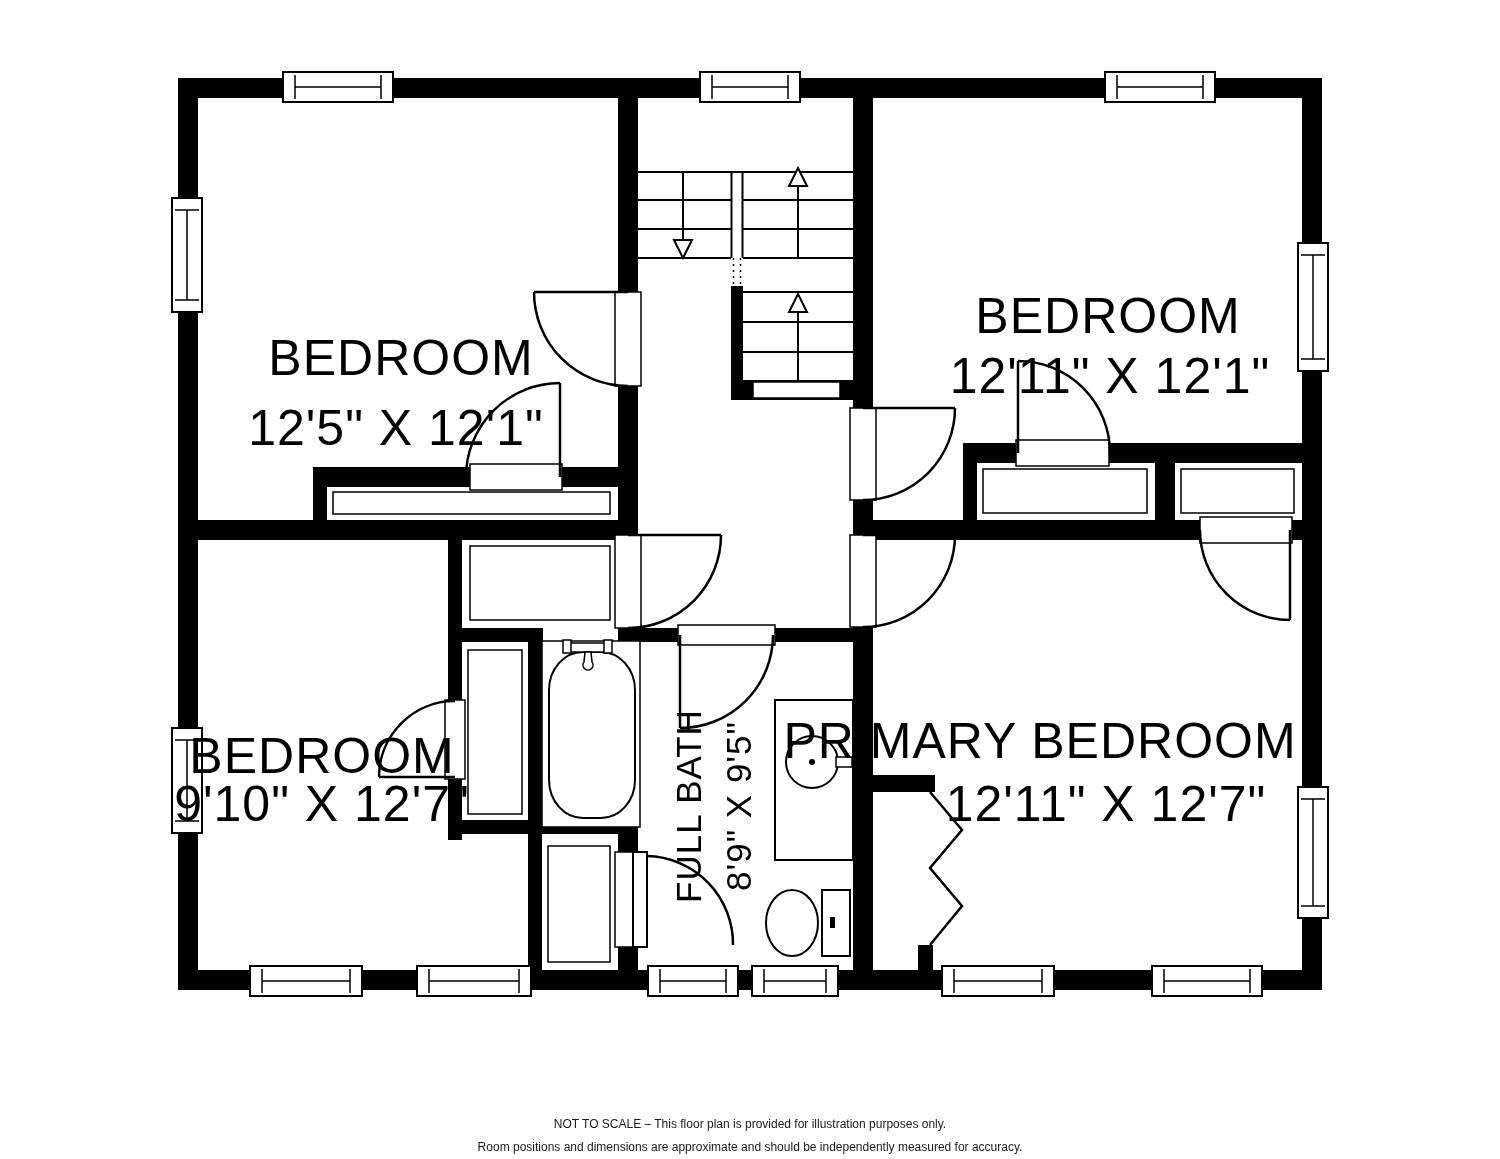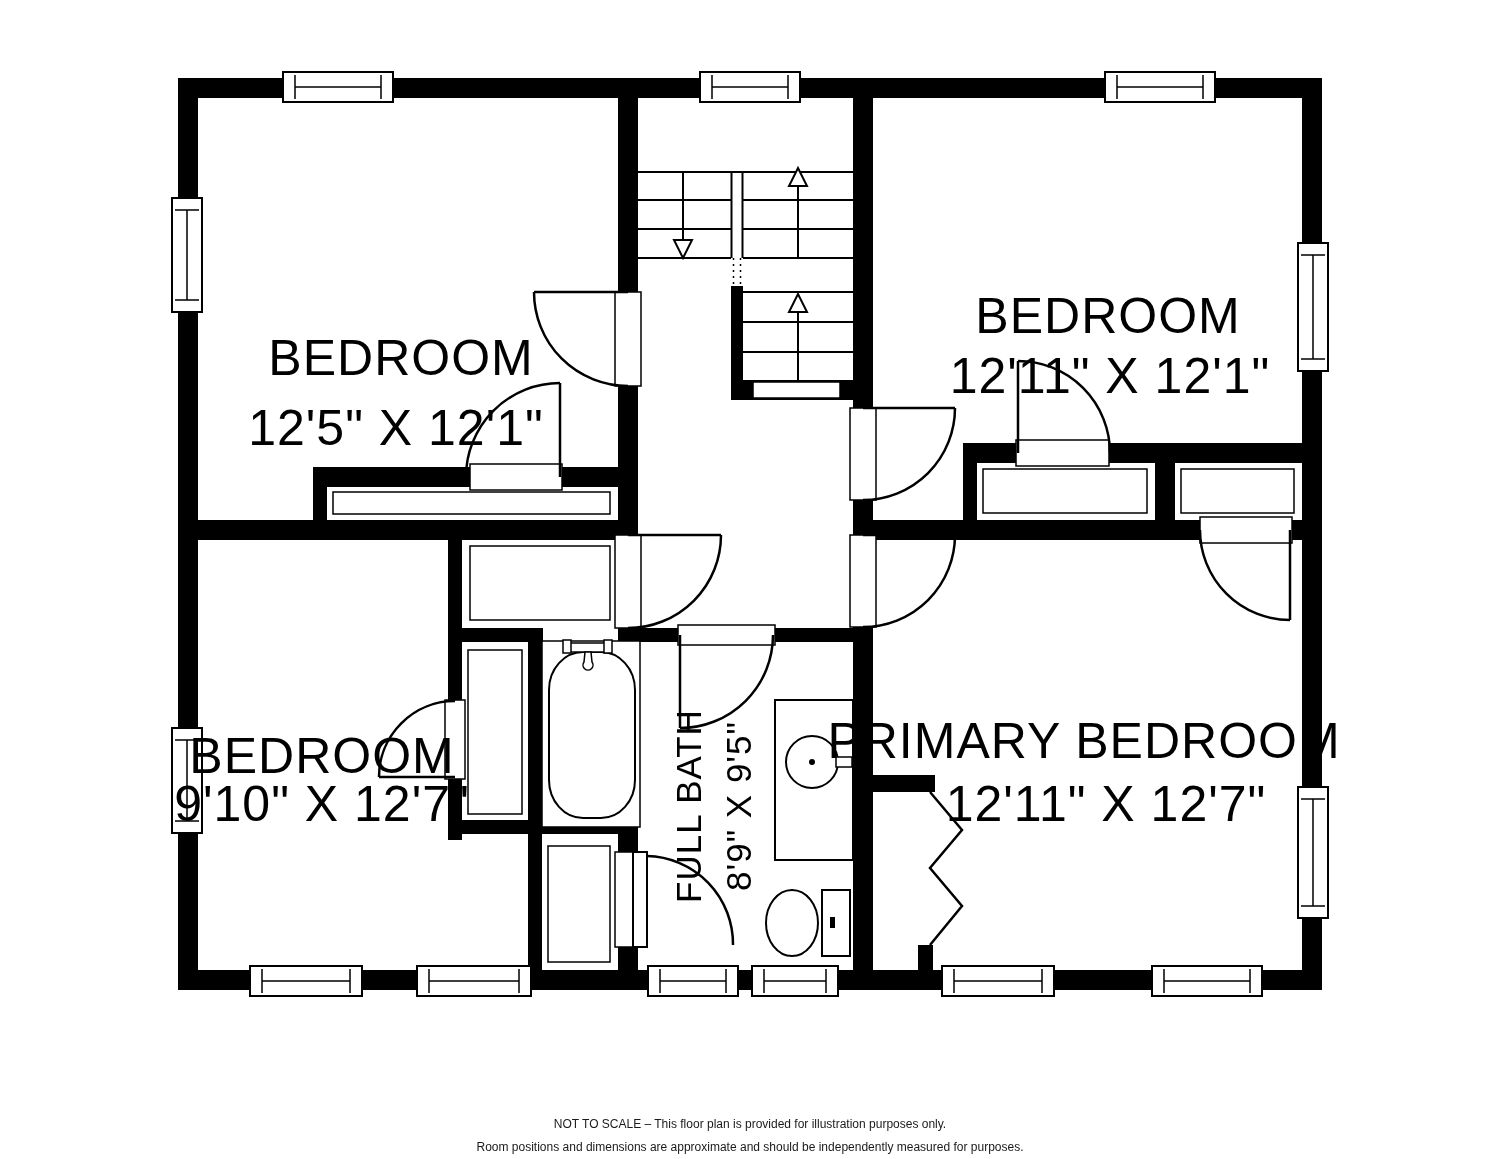--- a/index.html
+++ b/index.html
@@ -221,24 +221,24 @@
 
   <div class="room-label" style="left:401px;top:358px">BEDROOM</div>
   <div class="room-label dims" style="left:396px;top:428px">12'5" X 12'1"</div>
 
   <div class="room-label" style="left:1108px;top:316px">BEDROOM</div>
   <div class="room-label dims" style="left:1110px;top:376px">12'11" X 12'1"</div>
 
   <div class="room-label" style="left:322px;top:756px">BEDROOM</div>
   <div class="room-label dims" style="left:322px;top:804px">9'10" X 12'7"</div>
 
-  <div class="room-label" style="left:1084px;top:741px">PRIMARY BEDROOM</div>
+  <div class="room-label" style="left:1040px;top:741px">PRIMARY BEDROOM</div>
   <div class="room-label dims" style="left:1106px;top:804px">12'11" X 12'7"</div>
 
   <div class="room-label rot" style="left:714px;top:806px;font-size:35px">
     <div>FULL BATH</div>
     <div>8'9" X 9'5"</div>
   </div>
 
   <div class="caption-line" style="left:750px;top:1124px">NOT TO SCALE – This floor plan is provided for illustration purposes only.</div>
-  <div class="caption-line" style="left:750px;top:1147px">Room positions and dimensions are approximate and should be independently measured for purposes.</div>
+  <div class="caption-line" style="left:750px;top:1147px">Room positions and dimensions are approximate and should be independently measured for accuracy.</div>
 
 </div>
 
 </body></html>

